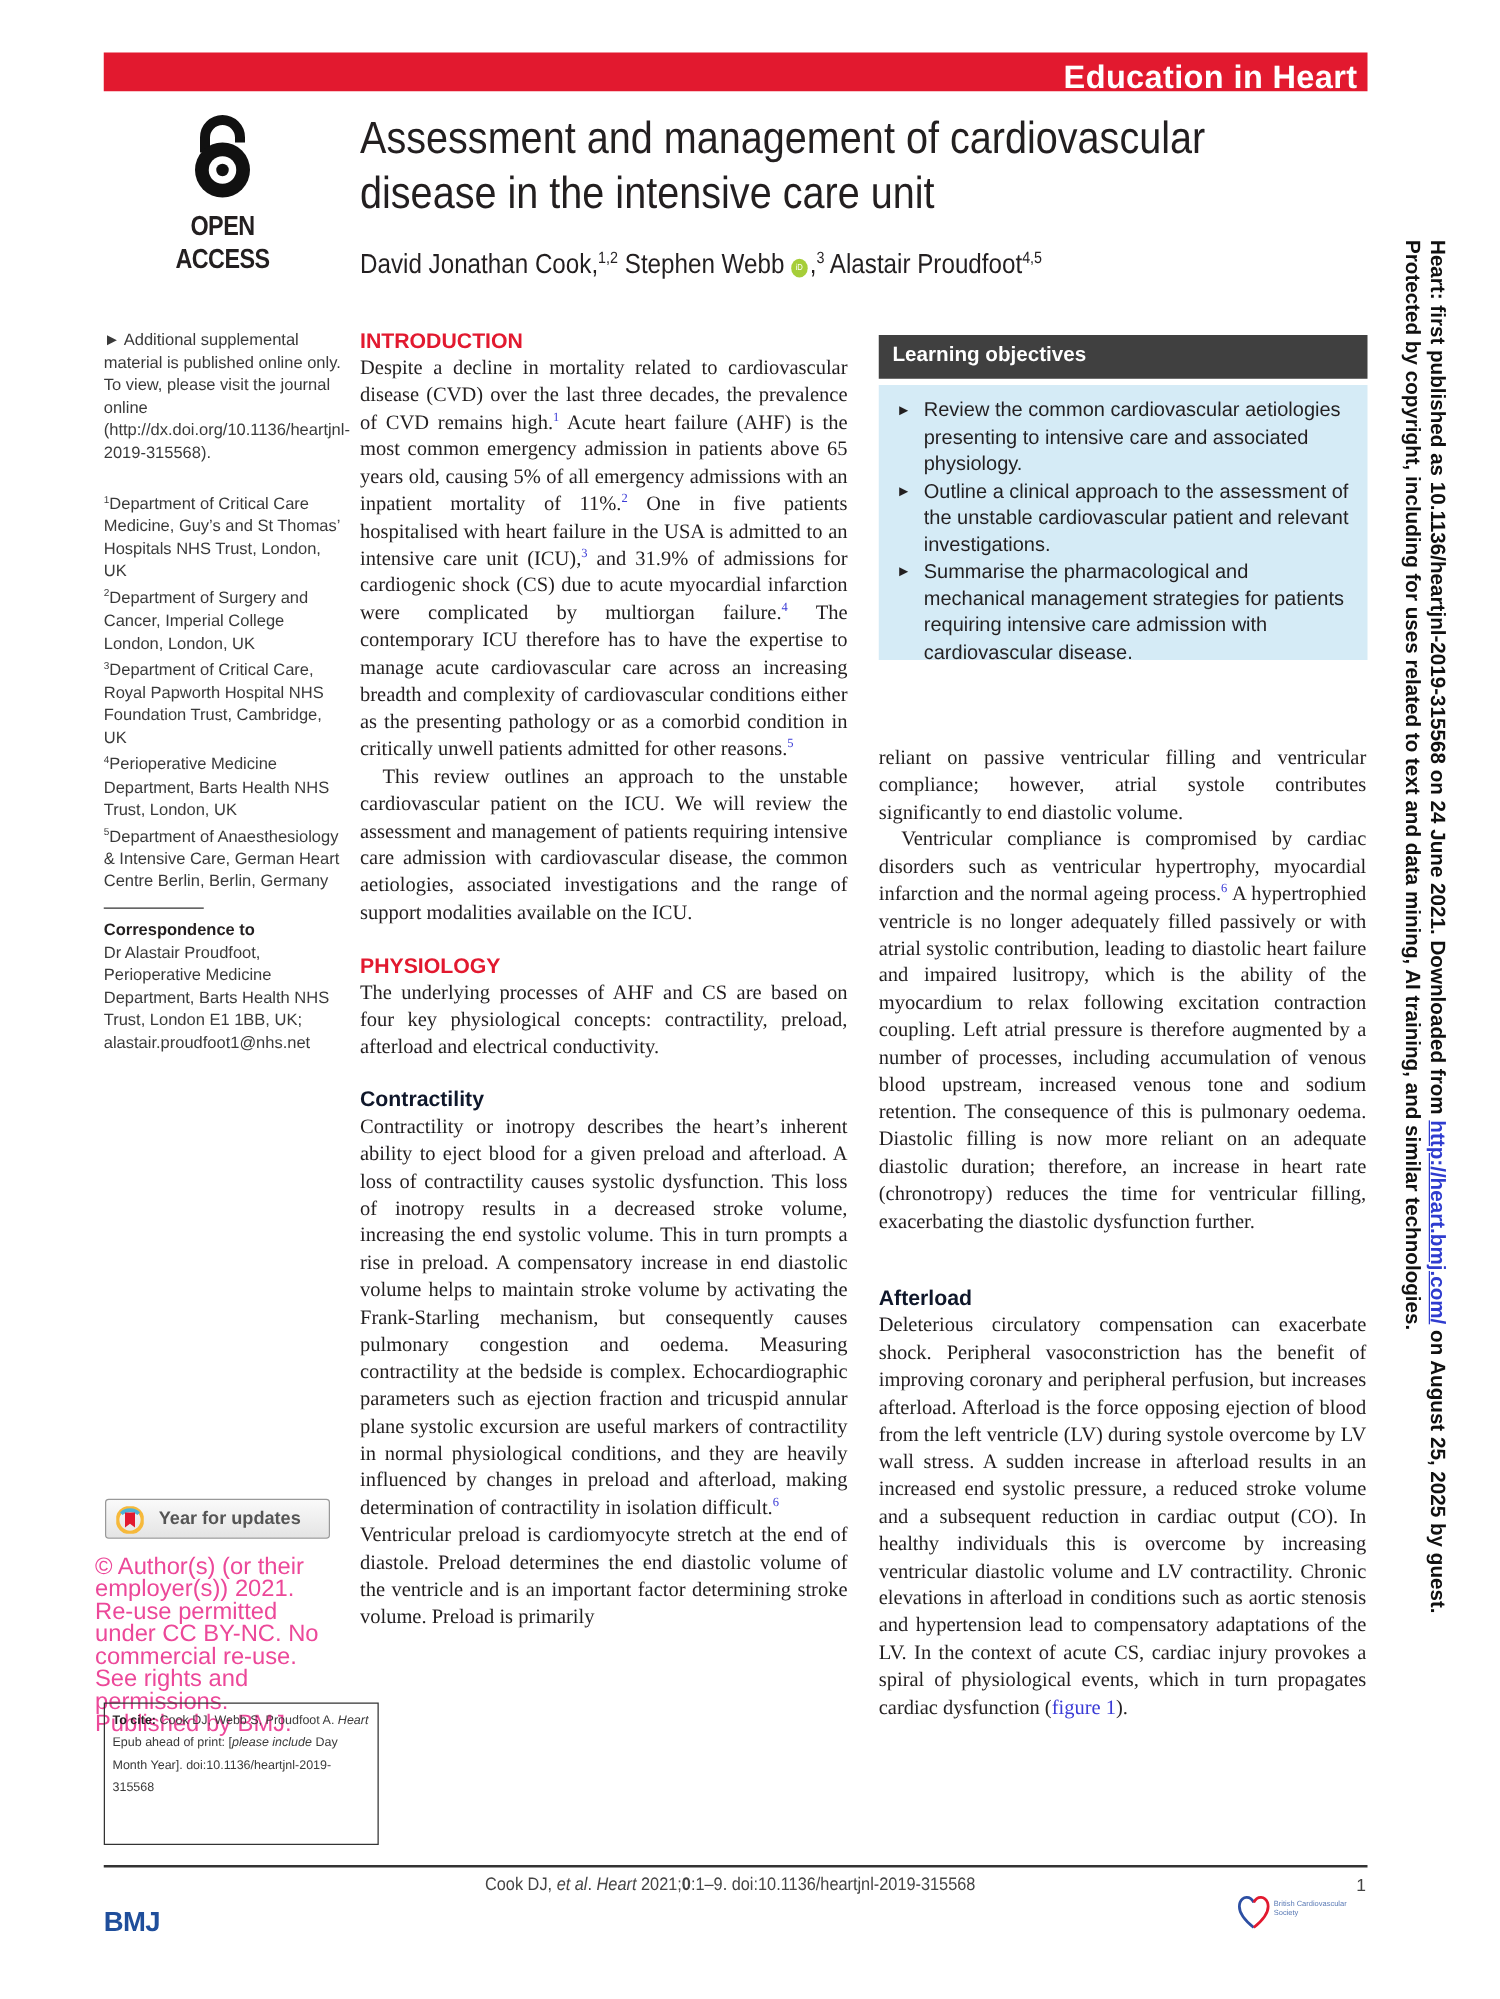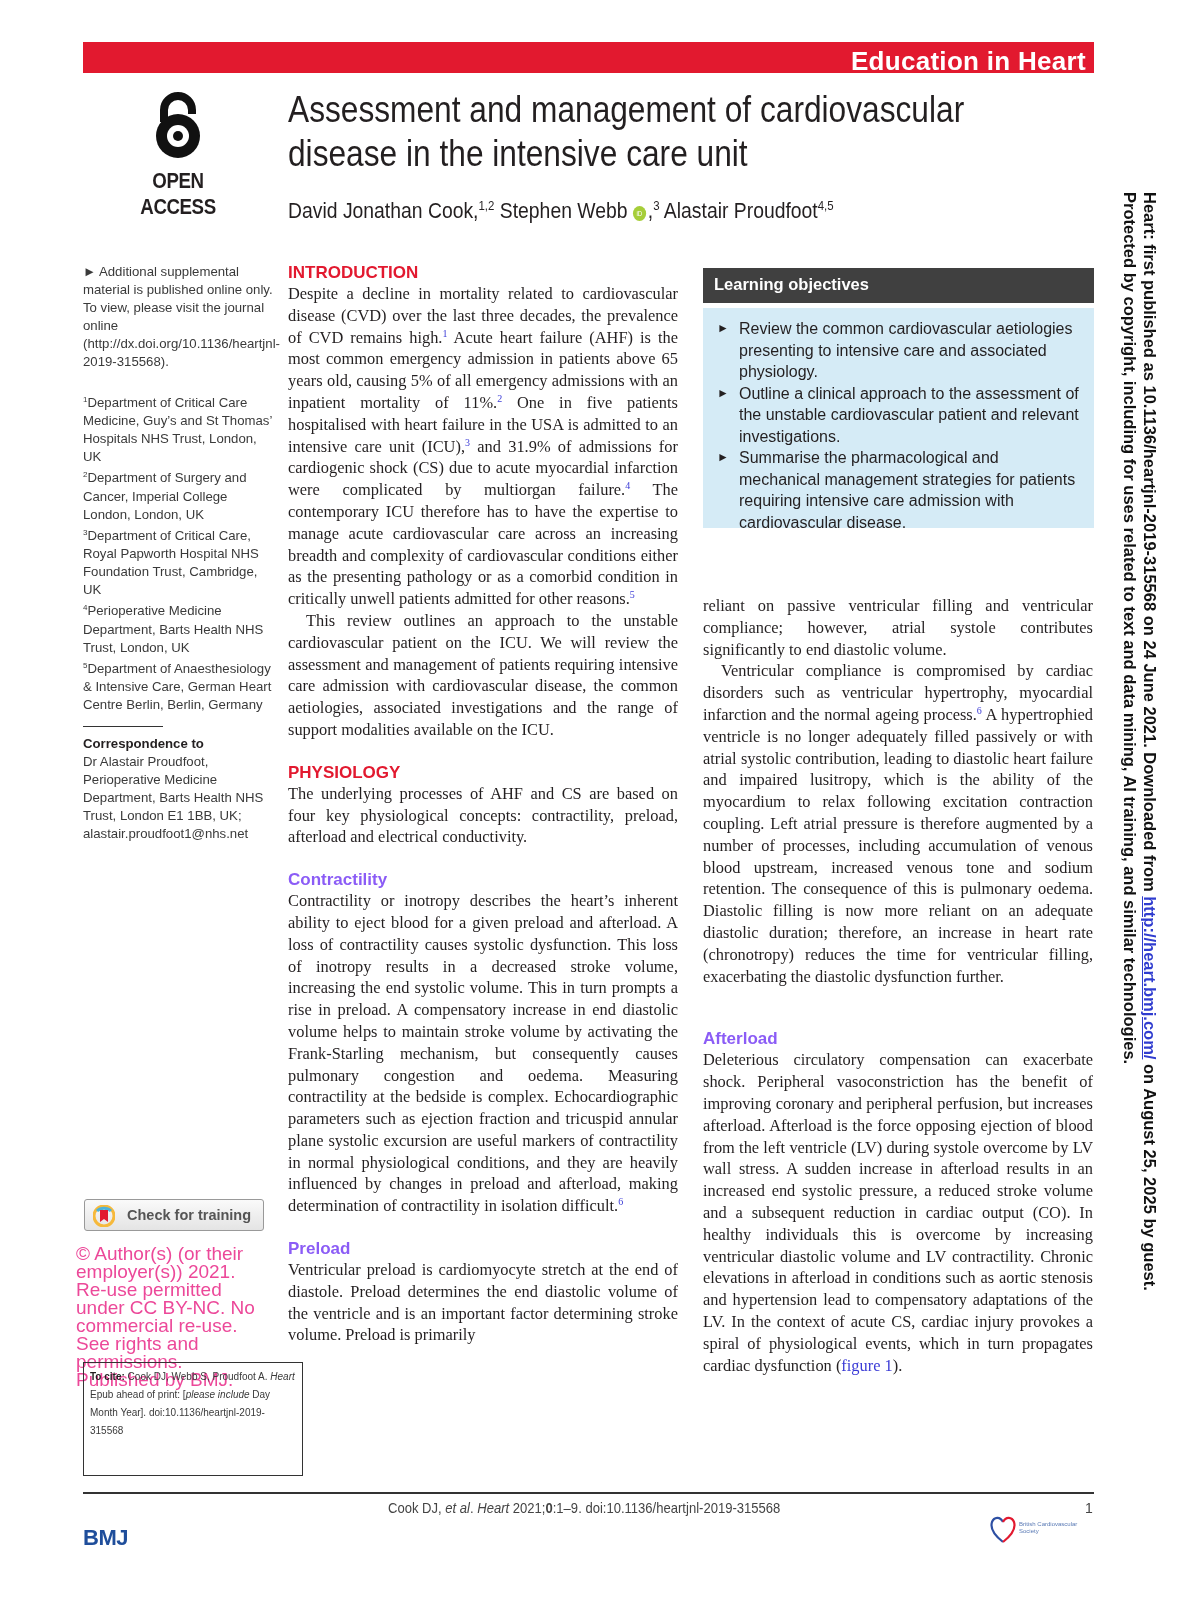--- a/index.html
+++ b/index.html
@@ -33,21 +33,21 @@
   #copyright { position: absolute; left: 76px; top: 1245px; width: 185px; font-size: 19px; line-height: 18px; color: #ec4899; }
   #cite { position: absolute; left: 83px; top: 1362px; width: 220px; height: 114px; border: 1px solid #333; box-sizing: border-box; padding: 5px 6px; font-size: 10px; line-height: 18px; color: #3a3a3a; }
   #cite b { color: #231f20; }
 
   .col { position: absolute; font-size: 16.4px; line-height: 21.8px; color: #231f20; text-align: justify; }
   .col p { margin: 0; }
   .col p.indent { text-indent: 18px; }
   .col sup { font-size: 10px; color: #3b3bd6; line-height: 0; }
   .col .link { color: #3b3bd6; }
   .h1 { font-family: "Liberation Sans", "DejaVu Sans", sans-serif; color: #e2192f; font-weight: bold; font-size: 17px; line-height: 20px; }
-  .h2 { font-family: "Liberation Sans", "DejaVu Sans", sans-serif; color: #8b5cf6; font-weight: bold; font-size: 17px; line-height: 20px; }
+  .h2 { font-family: "Liberation Sans", "DejaVu Sans", sans-serif; color: #0f172a; font-weight: bold; font-size: 17px; line-height: 20px; }
 
   #col1 { left: 288px; top: 263px; width: 390px; }
   #col2 { left: 703px; top: 595px; width: 390px; }
 
   #lo { position: absolute; left: 703px; top: 268px; width: 391px; }
   #lo .head { background: #404040; color: #fff; font-weight: bold; font-size: 16.5px; height: 35px; line-height: 33px; padding-left: 11px; }
   #lo .body { background: #d5ebf6; margin-top: 5px; padding: 10px 12px 12px 14px; height: 220px; box-sizing: border-box; font-size: 16px; line-height: 21.5px; color: #231f20; }
   #lo ul { list-style: none; padding: 0; margin: 0; }
   #lo li { position: relative; padding-left: 22px; }
   #lo li .tri { position: absolute; left: 0; top: 0; font-size: 12px; }
@@ -103,21 +103,21 @@
   <div class="corr-title">Correspondence to</div>
   <div>Dr Alastair Proudfoot, Perioperative Medicine Department, Barts Health NHS Trust, London E1 1BB, UK; alastair.proudfoot1@nhs.net</div>
 </div>
 
 <div id="updates" class="sans">
   <svg class="ico" width="22" height="22" viewBox="0 0 22 22">
     <circle cx="11" cy="11" r="10" fill="none" stroke="#f6b93b" stroke-width="3"></circle>
     <path d="M4 6 a10 10 0 0 1 14 0" fill="none" stroke="#4fb3d9" stroke-width="3"></path>
     <path d="M7 5 h8 v12 l-4 -3 l-4 3 z" fill="#e2192f"></path>
   </svg>
-  <span class="lbl">Check for training</span>
+  <span class="lbl">Year for updates</span>
 </div>
 
 <div id="copyright" class="sans">© Author(s) (or their employer(s)) 2021. Re-use permitted under CC BY-NC. No commercial re-use. See rights and permissions. Published by BMJ.</div>
 
 <div id="cite" class="sans">
   <b>To cite:</b><span> Cook DJ, Webb S, Proudfoot A. </span><i>Heart</i><span> Epub ahead of print: [</span><i>please include</i><span> Day Month Year]. doi:10.1136/heartjnl-2019-315568</span>
 </div>
 
 <div id="col1" class="col serif">
   <div class="h1">INTRODUCTION</div>
@@ -125,21 +125,20 @@
     <span>Despite a decline in mortality related to cardiovascular disease (CVD) over the last three decades, the prevalence of CVD remains high.</span><sup>1</sup><span> Acute heart failure (AHF) is the most common emergency admission in patients above 65 years old, causing 5% of all emergency admissions with an inpatient mortality of 11%.</span><sup>2</sup><span> One in five patients hospitalised with heart failure in the USA is admitted to an intensive care unit (ICU),</span><sup>3</sup><span> and 31.9% of admissions for cardiogenic shock (CS) due to acute myocardial infarction were complicated by multiorgan failure.</span><sup>4</sup><span> The contemporary ICU therefore has to have the expertise to manage acute cardiovascular care across an increasing breadth and complexity of cardiovascular conditions either as the presenting pathology or as a comorbid condition in critically unwell patients admitted for other reasons.</span><sup>5</sup>
   </p>
   <p class="indent">This review outlines an approach to the unstable cardiovascular patient on the ICU. We will review the assessment and management of patients requiring intensive care admission with cardiovascular disease, the common aetiologies, associated investigations and the range of support modalities available on the ICU.</p>
 
   <div class="h1" style="margin-top:22px">PHYSIOLOGY</div>
   <p>The underlying processes of AHF and CS are based on four key physiological concepts: contractility, preload, afterload and electrical conductivity.</p>
 
   <div class="h2" style="margin-top:22px">Contractility</div>
   <p><span>Contractility or inotropy describes the heart’s inherent ability to eject blood for a given preload and afterload. A loss of contractility causes systolic dysfunction. This loss of inotropy results in a decreased stroke volume, increasing the end systolic volume. This in turn prompts a rise in preload. A compensatory increase in end diastolic volume helps to maintain stroke volume by activating the Frank-Starling mechanism, but consequently causes pulmonary congestion and oedema. Measuring contractility at the bedside is complex. Echocardiographic parameters such as ejection fraction and tricuspid annular plane systolic excursion are useful markers of contractility in normal physiological conditions, and they are heavily influenced by changes in preload and afterload, making determination of contractility in isolation difficult.</span><sup>6</sup></p>
 
-  <div class="h2" style="margin-top:22px">Preload</div>
   <p>Ventricular preload is cardiomyocyte stretch at the end of diastole. Preload determines the end diastolic volume of the ventricle and is an important factor determining stroke volume. Preload is primarily</p>
 </div>
 
 <div id="lo" class="sans">
   <div class="head">Learning objectives</div>
   <div class="body">
     <ul>
       <li><span class="tri">►</span><span>Review the common cardiovascular aetiologies presenting to intensive care and associated physiology.</span></li>
       <li><span class="tri">►</span><span>Outline a clinical approach to the assessment of the unstable cardiovascular patient and relevant investigations.</span></li>
       <li><span class="tri">►</span><span>Summarise the pharmacological and mechanical management strategies for patients requiring intensive care admission with cardiovascular disease.</span></li>

